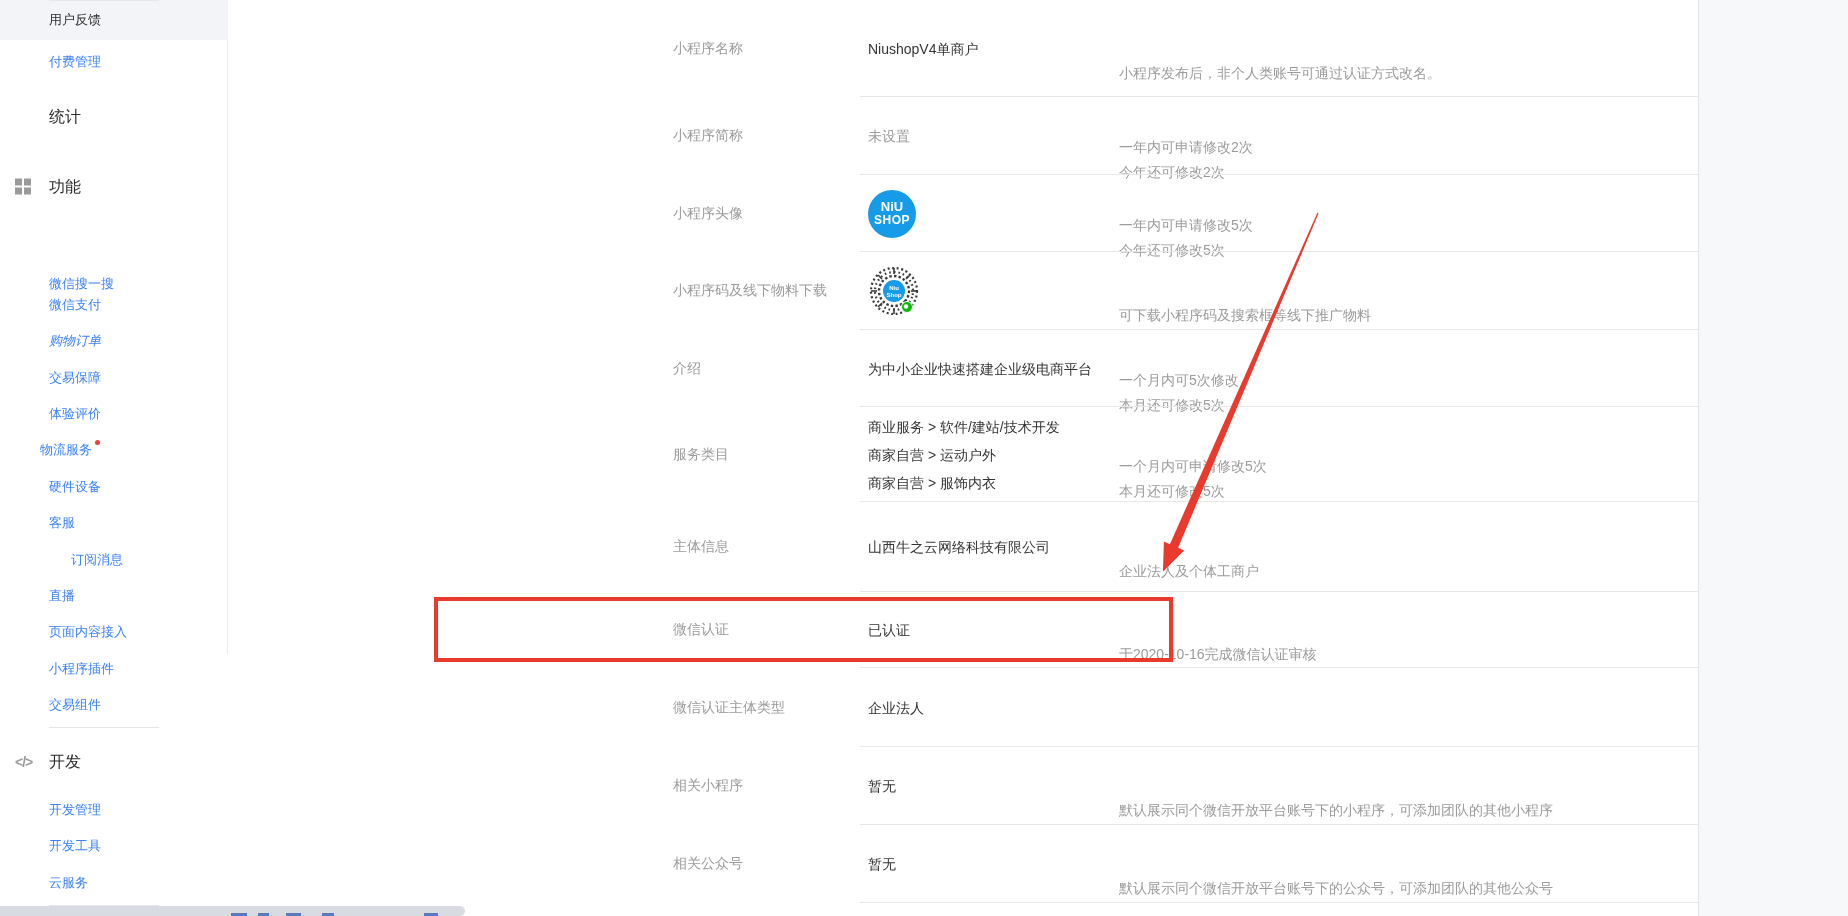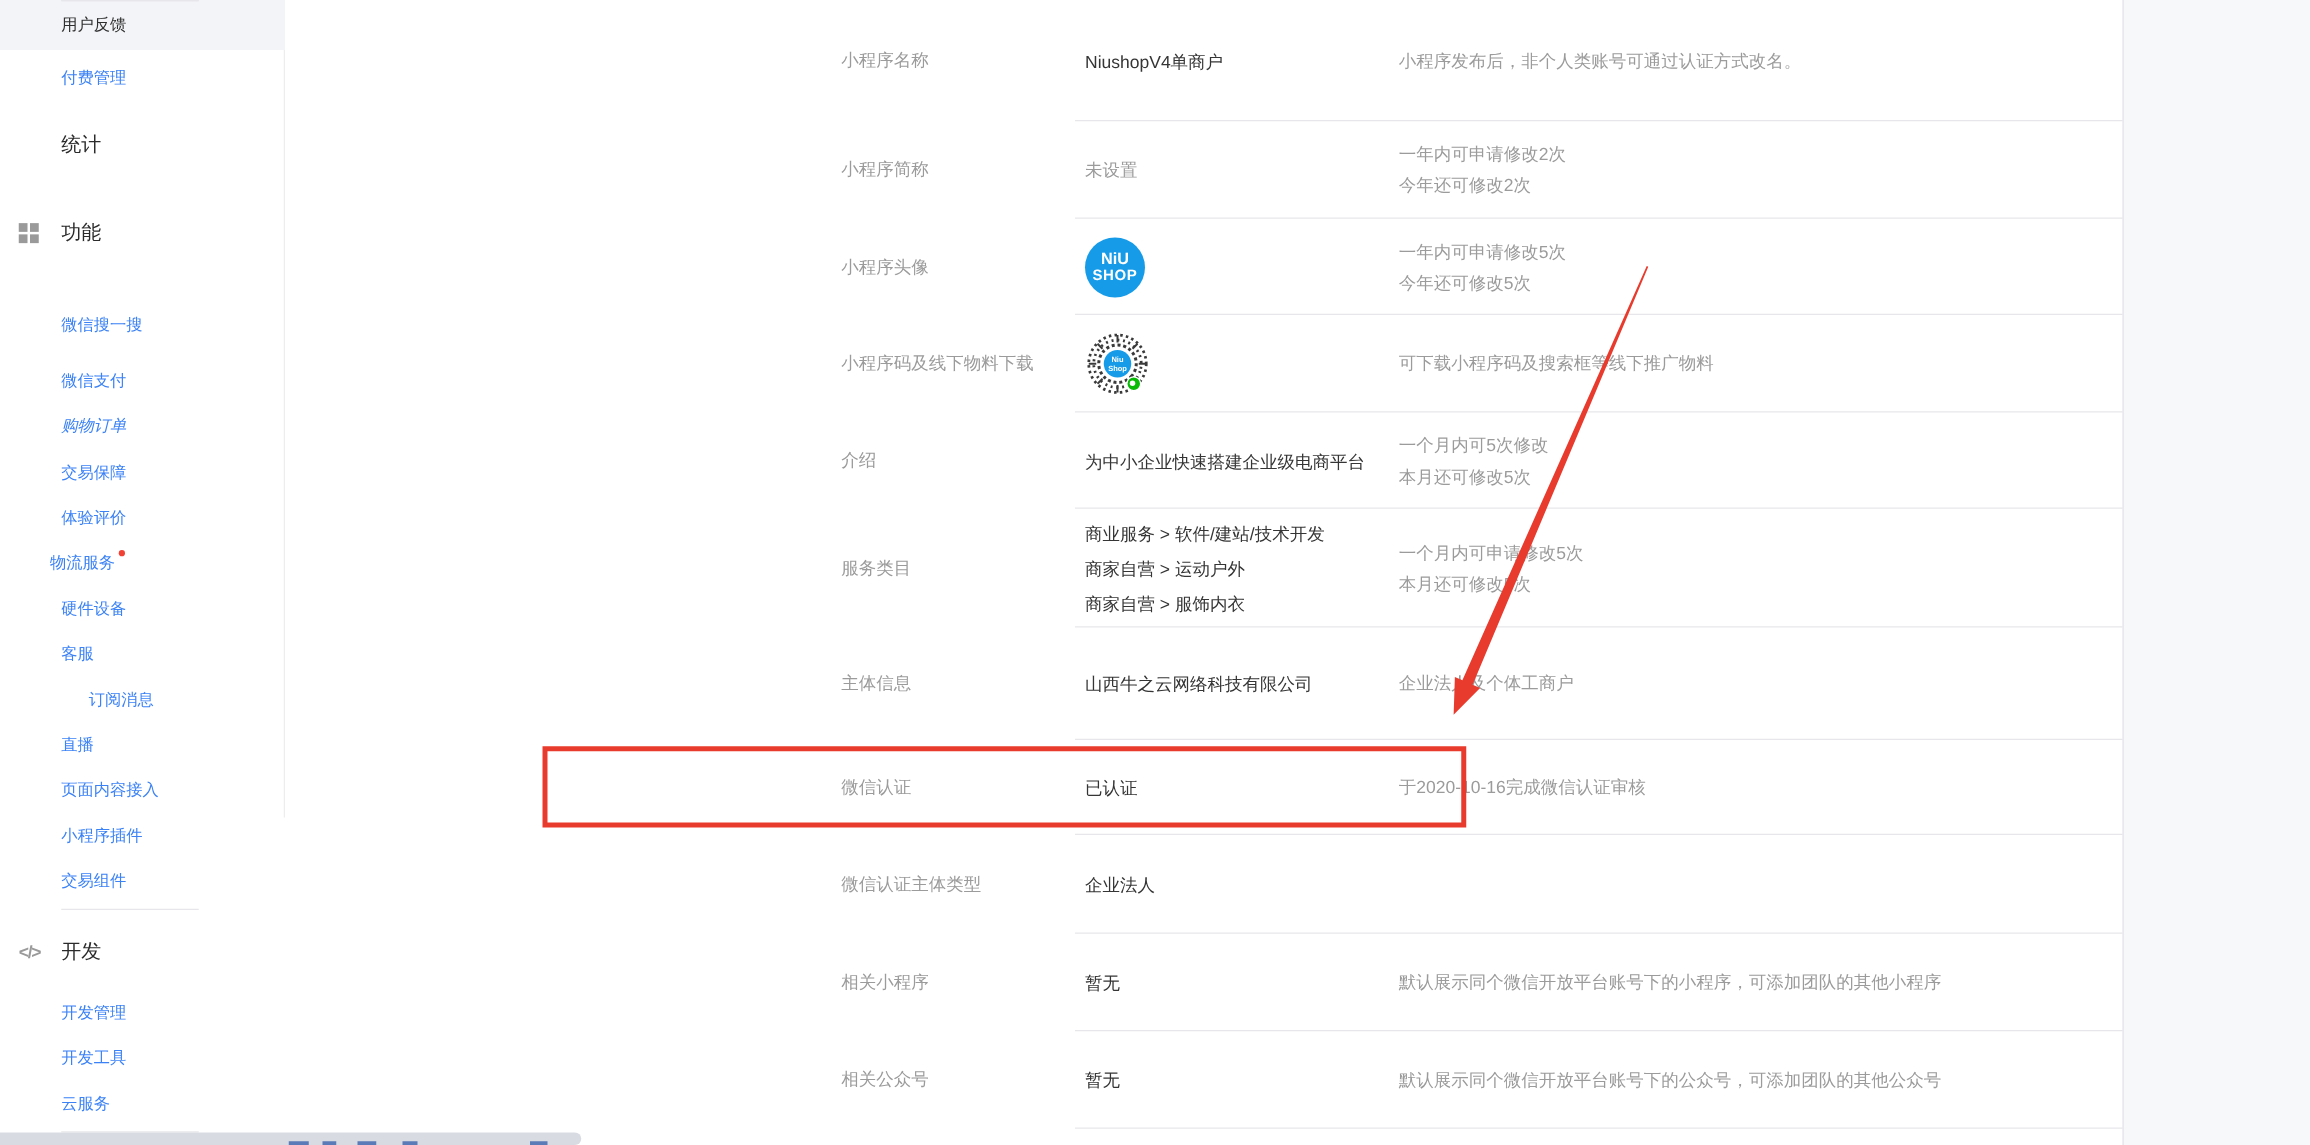--- a/index.html
+++ b/index.html
@@ -31,21 +31,21 @@
   #right-strip { position:absolute; left:1698px; top:0; width:150px; height:916px;
                  background:#f7f8fa; border-left:1px solid #e3e4e8; }
 
   #settings-table { position:absolute; left:437px; top:0; width:1231px; }
   .row { position:relative; width:1231px; }
   .row .sep { position:absolute; left:194px; right:0; bottom:0; height:1px; background:#e7e7eb; }
   .cell { position:absolute; top:50%; transform:translateY(-50%); white-space:nowrap; }
   .c-label { left:7px; font-size:14px; color:#9b9b9b; }
   .c-value { left:202px; font-size:14px; color:#353535; line-height:28px; }
   .c-value .muted { color:#9b9b9b; }
-  .c-desc { left:453px; font-size:14px; color:#9b9b9b; line-height:25px; }
+  .c-desc { left:453px; font-size:14px; color:#9b9b9b; line-height:25px;margin-top:24px; }
   .c-actions { right:20px; text-align:right; line-height:24px; }
   .c-actions a { display:block; font-size:14px; color:#576b95; text-decoration:none; cursor:pointer; }
 
   .avatar { width:48px; height:48px; border-radius:50%; background:#169be8; color:#fff;
             display:flex; flex-direction:column; align-items:center; justify-content:center;
             font-weight:bold; line-height:1.05; }
   .avatar .l1 { font-size:13px; } .avatar .l2 { font-size:12px; letter-spacing:.5px; }
 
   .qr-wrap { position:relative; width:52px; height:52px; }
 
@@ -68,21 +68,21 @@
       <div class="sb-item" style="top: 43px;"><span>付费管理</span></div>
       <div class="sb-divider"></div>
       <div class="sb-section" style="top: 97px;"><span class="sb-ico"><span class="pie-ico"></span></span><span>统计</span></div>
       <div class="sb-divider"></div>
       <div class="sb-section" style="top: 167px;"><span class="sb-ico grid-ico">
           <span></span>
           <span></span>
           <span></span>
           <span></span>
         </span><span>功能</span></div>
-      <div class="sb-item" style="top: 241px;"><span>微信搜一搜</span></div>
+      <div class="sb-item" style="top: 265px;"><span>微信搜一搜</span></div>
       <div class="sb-item" style="top: 286px;"><span>微信支付</span></div>
       <div class="sb-item" style="top: 322px; font-style: italic;"><span>购物订单</span></div>
       <div class="sb-item" style="top: 359px;"><span>交易保障</span></div>
       <div class="sb-item" style="top: 395px;"><span>体验评价</span></div>
       <div class="sb-item" style="top: 431px; padding-left: 40px;"><span>物流服务</span><span class="red-dot"></span></div>
       <div class="sb-item" style="top: 468px;"><span>硬件设备</span></div>
       <div class="sb-item" style="top: 504px;"><span>客服</span></div>
       <div class="sb-item" style="top: 541px; margin-left: 22px;"><span>订阅消息</span></div>
       <div class="sb-item" style="top: 577px;"><span>直播</span></div>
       <div class="sb-item" style="top: 613px;"><span>页面内容接入</span></div>

